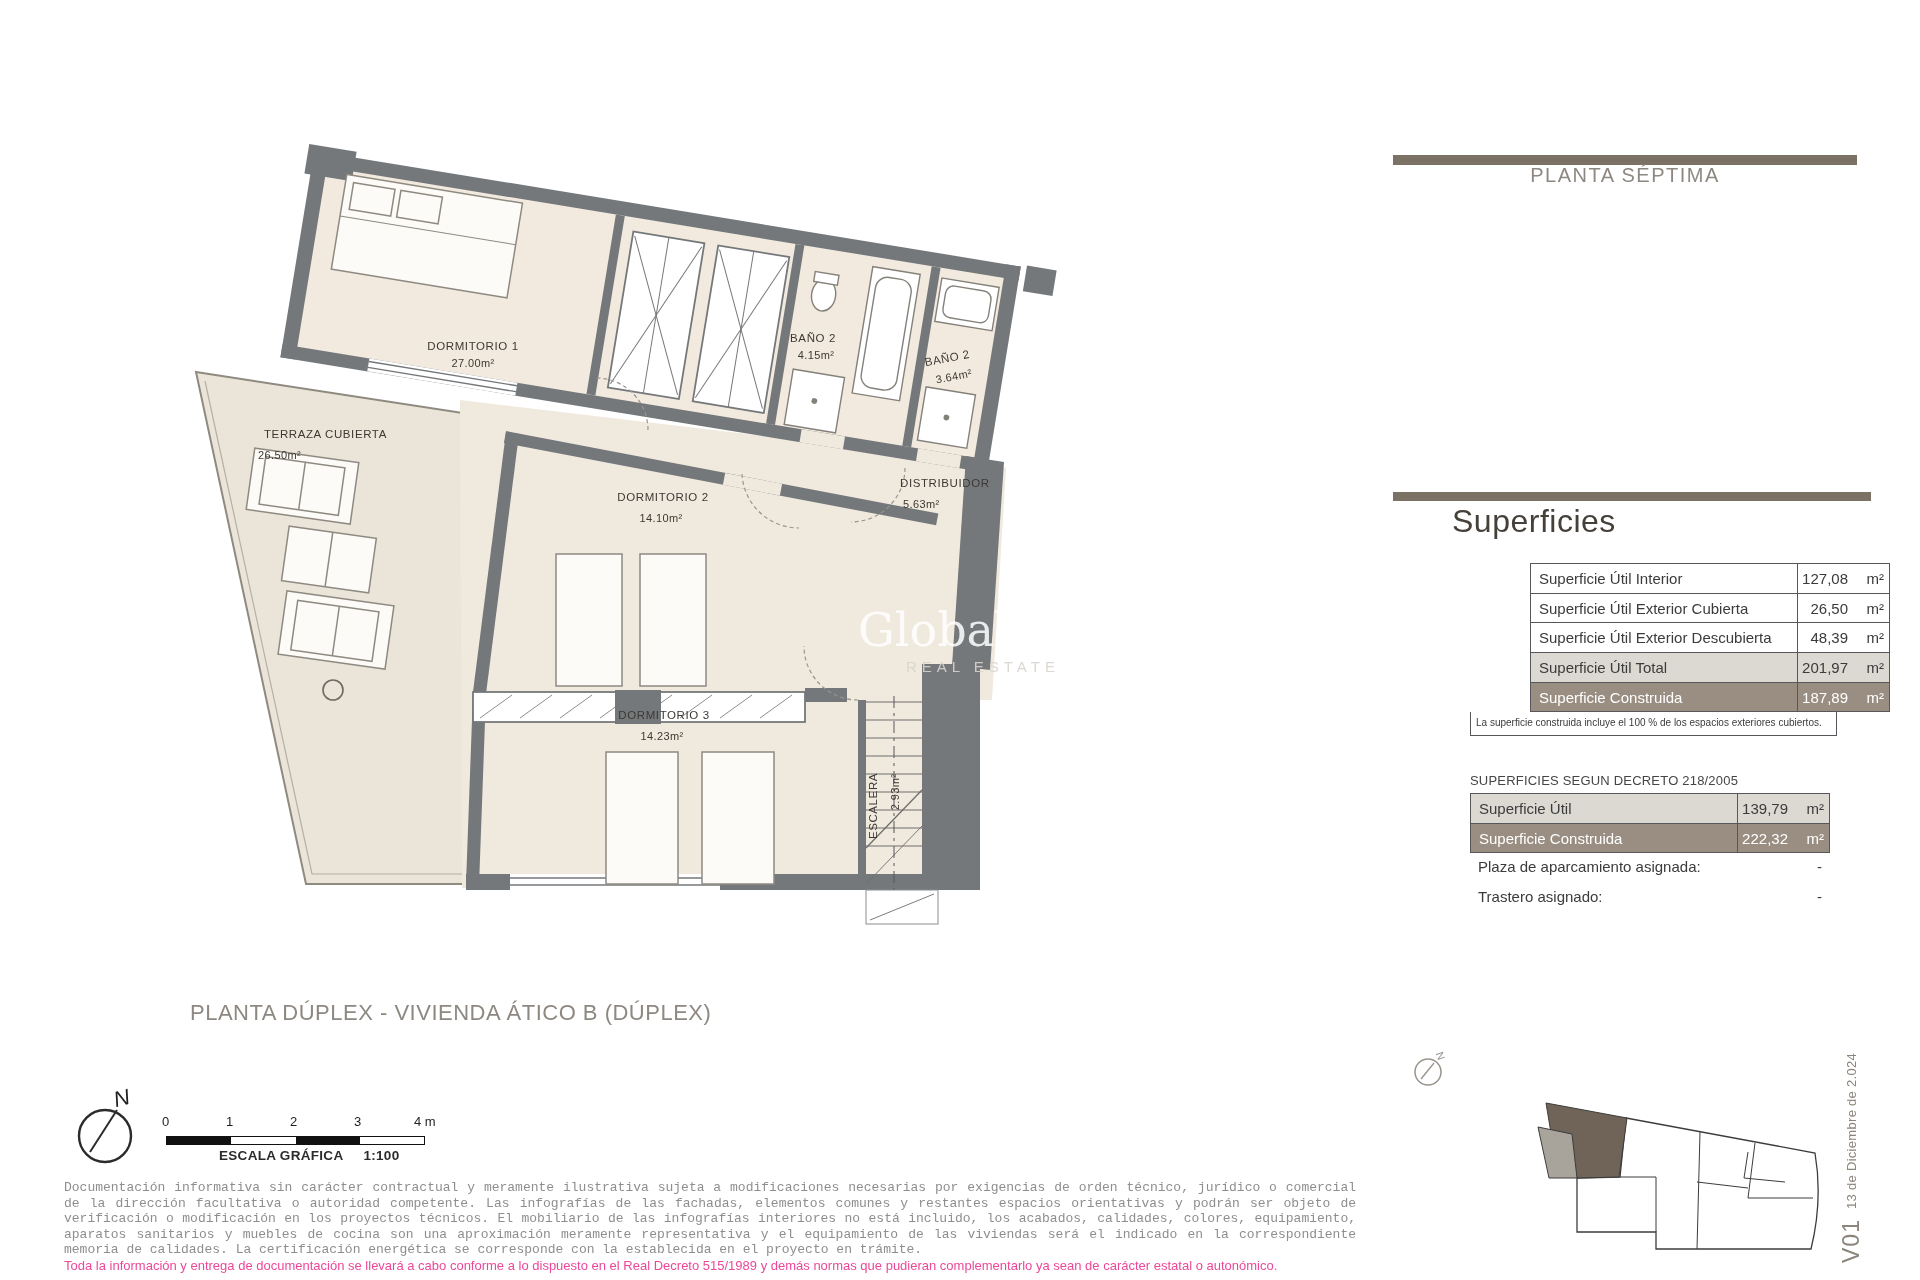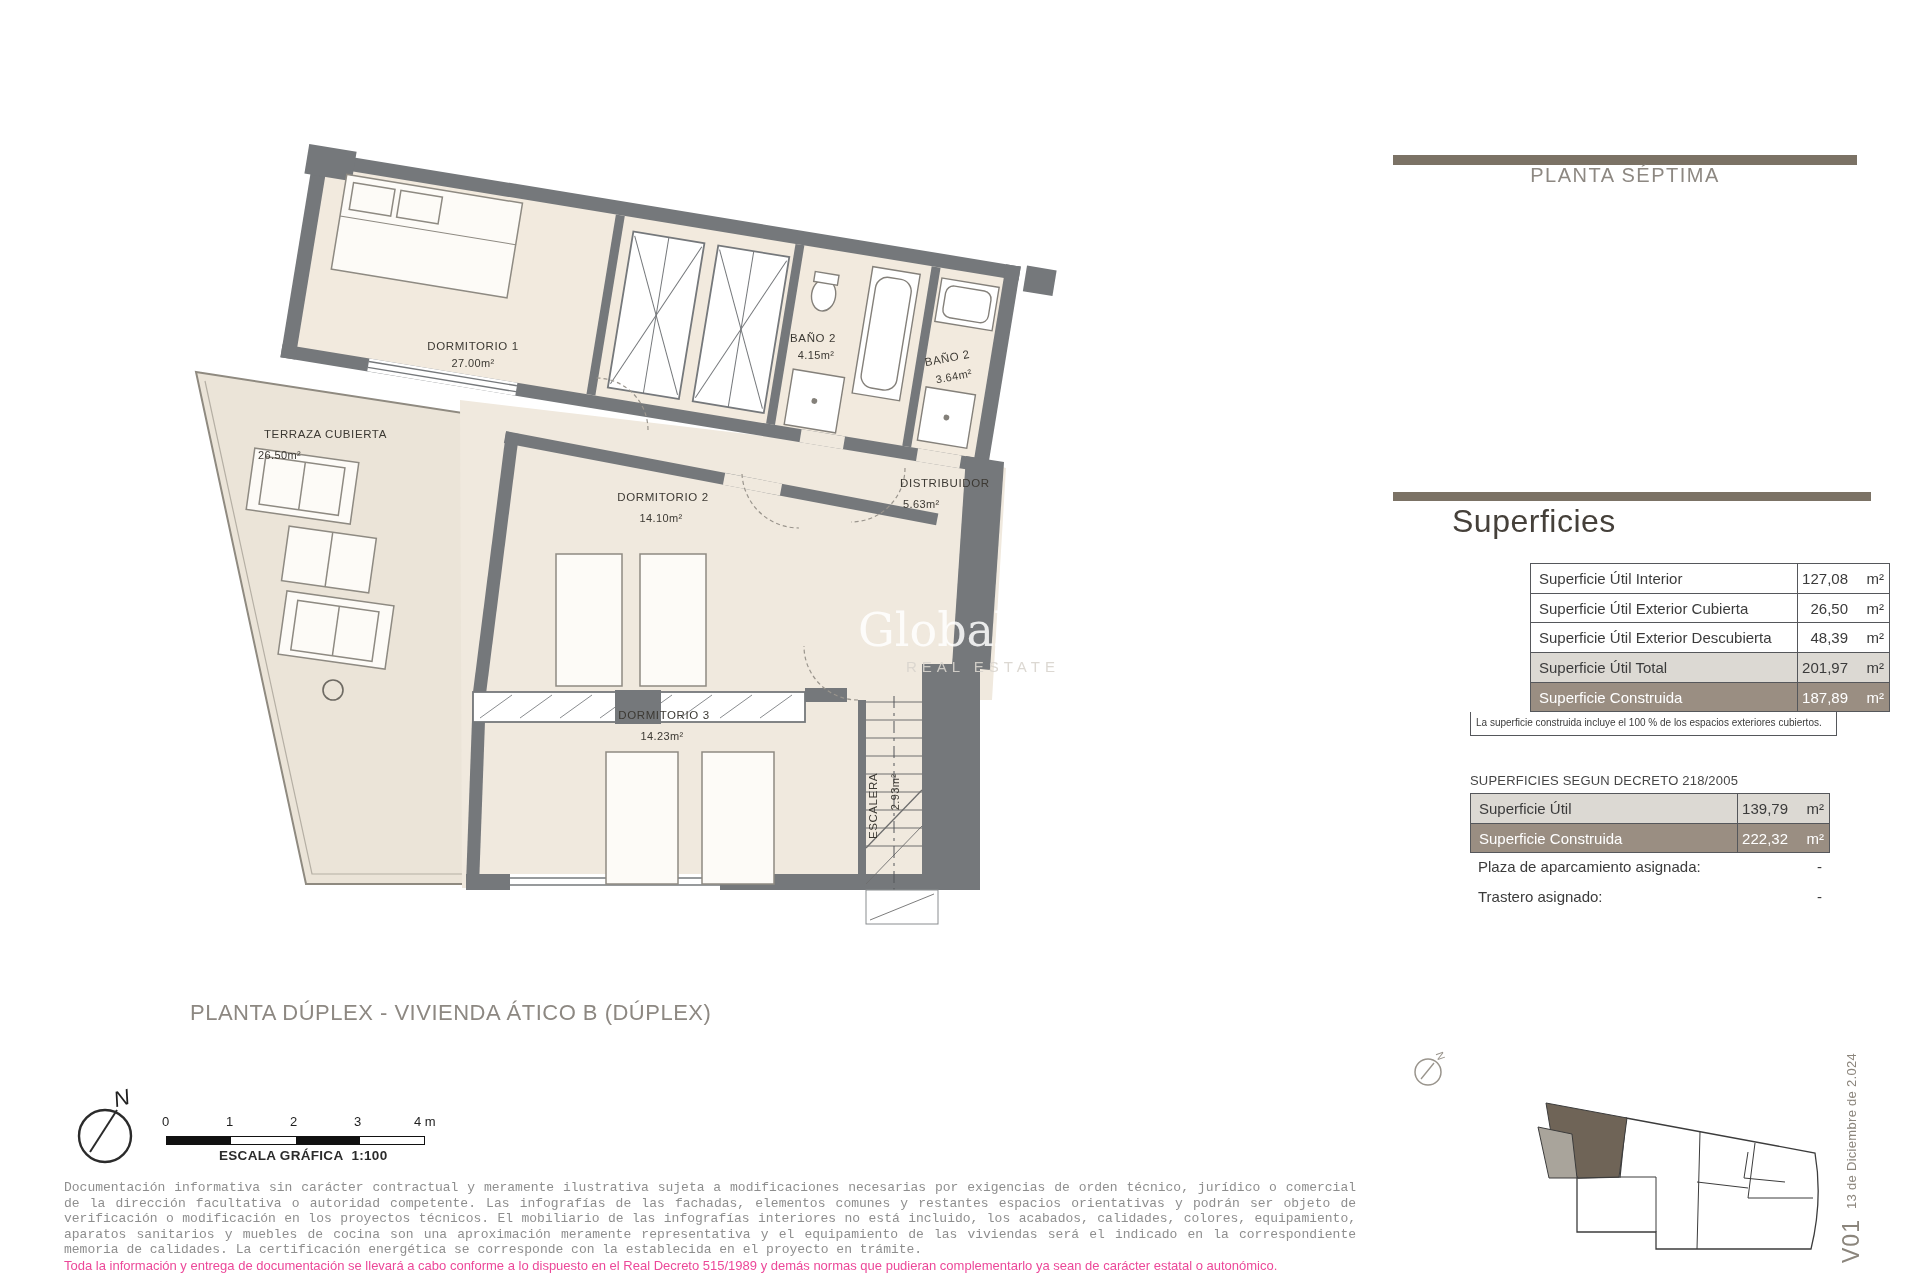--- a/index.html
+++ b/index.html
@@ -28,21 +28,21 @@
   .assign-row{left:1478px;width:344px;display:flex;justify-content:space-between;
               font-size:15px;color:#3b3b3b;}
   
   #plan-title{left:190px;top:1000px;font-size:22px;letter-spacing:.5px;color:#8d8882;}
   .tick{position:absolute;top:1114px;font-size:13px;color:#1f1f1f;}
   #scalebar{left:166px;top:1136px;width:257px;height:7px;border:1.4px solid #111;
             display:flex;}
   #scalebar span{height:100%;}
   #scale-caption{left:219px;top:1148px;font-size:13.5px;font-weight:bold;color:#2b2b2b;
                  letter-spacing:.3px;}
-  #scale-caption .ratio{margin-left:8px;}
+  #scale-caption .ratio{margin-left:20px;}
   #disclaimer-1{left:64px;top:1180px;width:1292px;font-size:13px;line-height:15.6px;
                 color:#8e8e8e;text-align:justify;font-family:Liberation Mono, monospace;}
   #disclaimer-2{left:64px;top:1258px;width:1292px;font-size:13px;color:#ec4899;}
   
   #version{left:1836px;top:1035px;height:228px;width:30px;writing-mode:vertical-rl;
            transform:rotate(180deg);color:#8b857c;display:flex;align-items:center;}
   #version .code{font-size:23px;letter-spacing:1px;}
   #version .date{font-size:13px;margin-top:10px;letter-spacing:.3px;}
   
   svg text{font-family:"Liberation Sans",sans-serif;}

